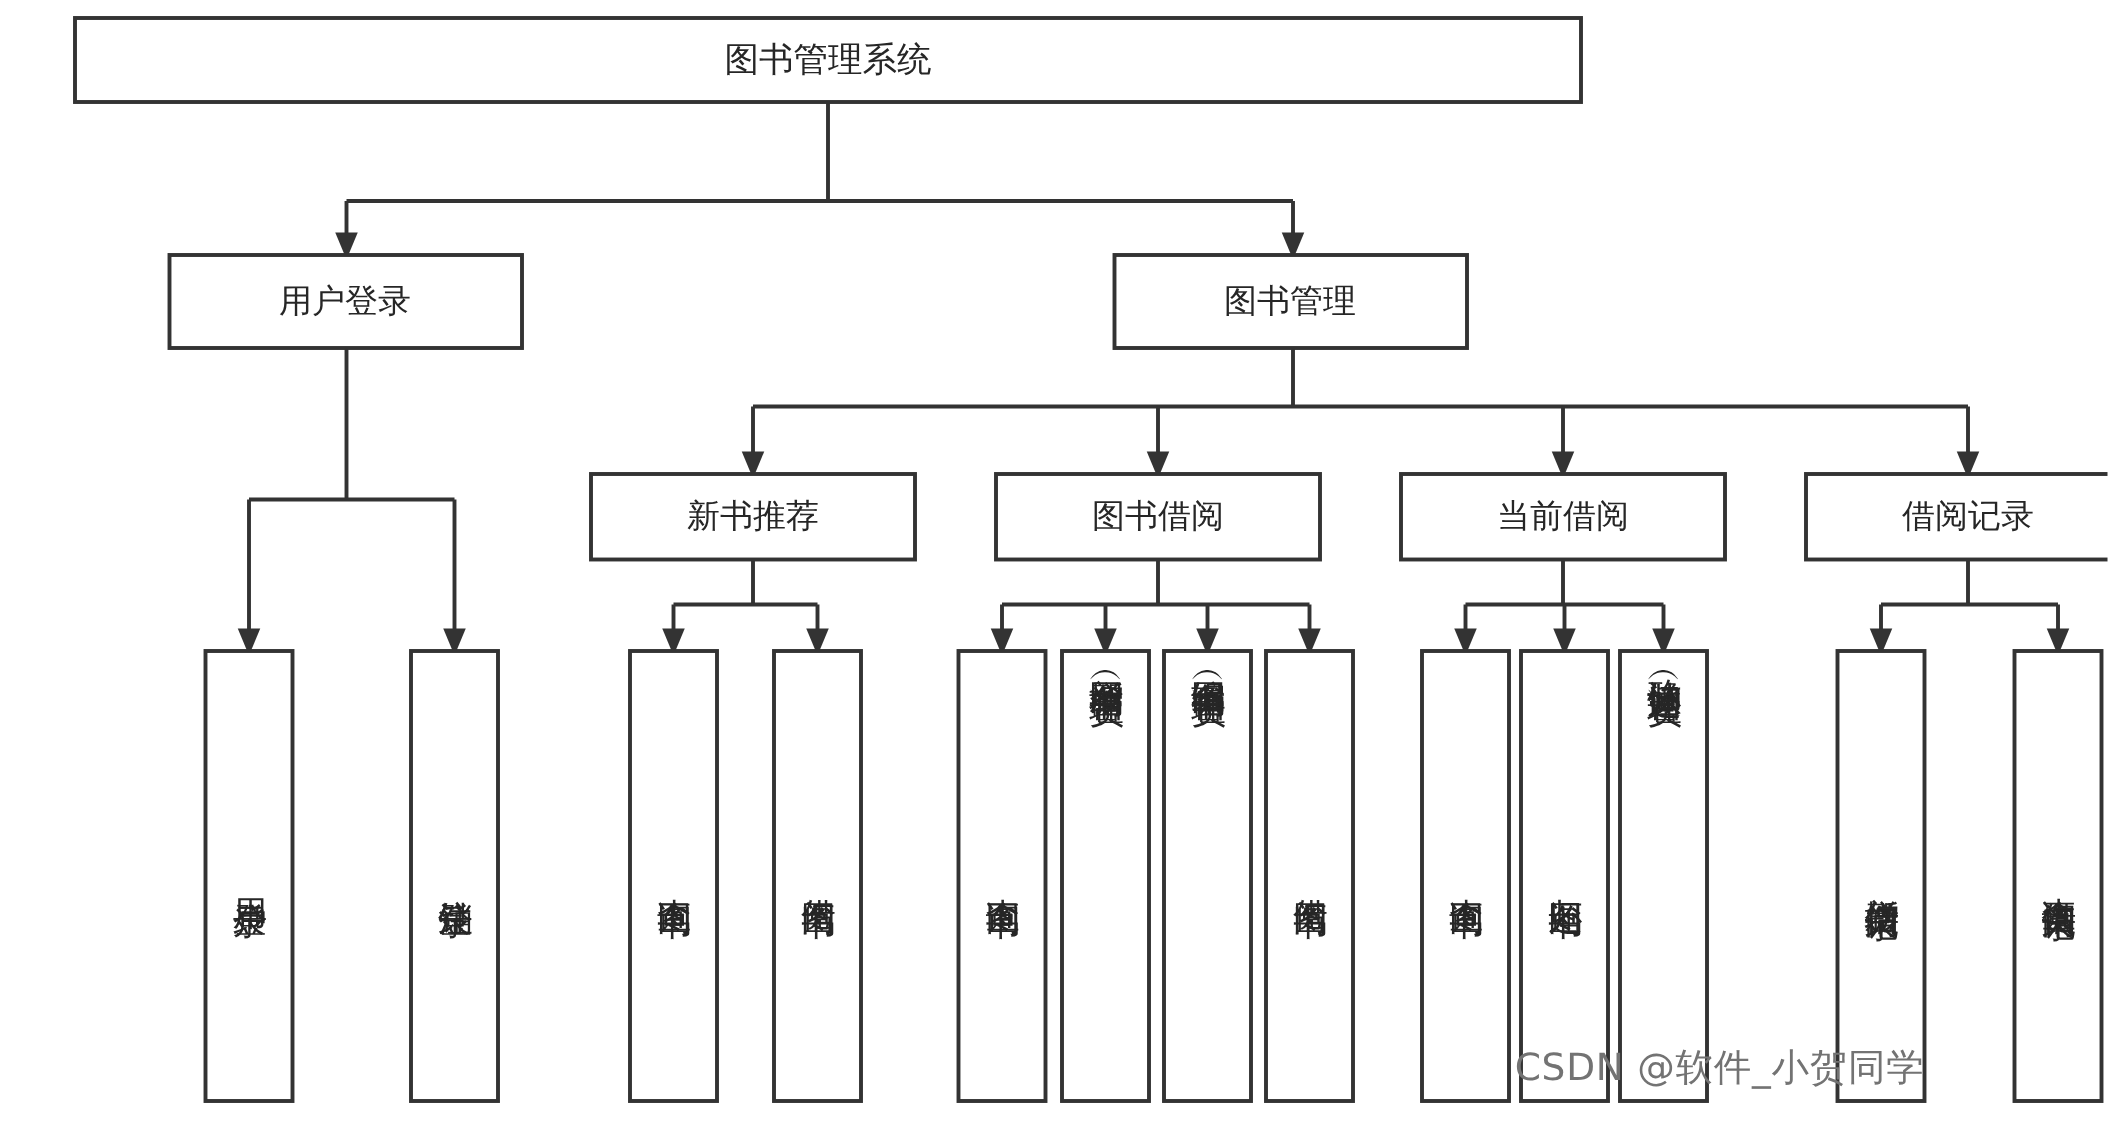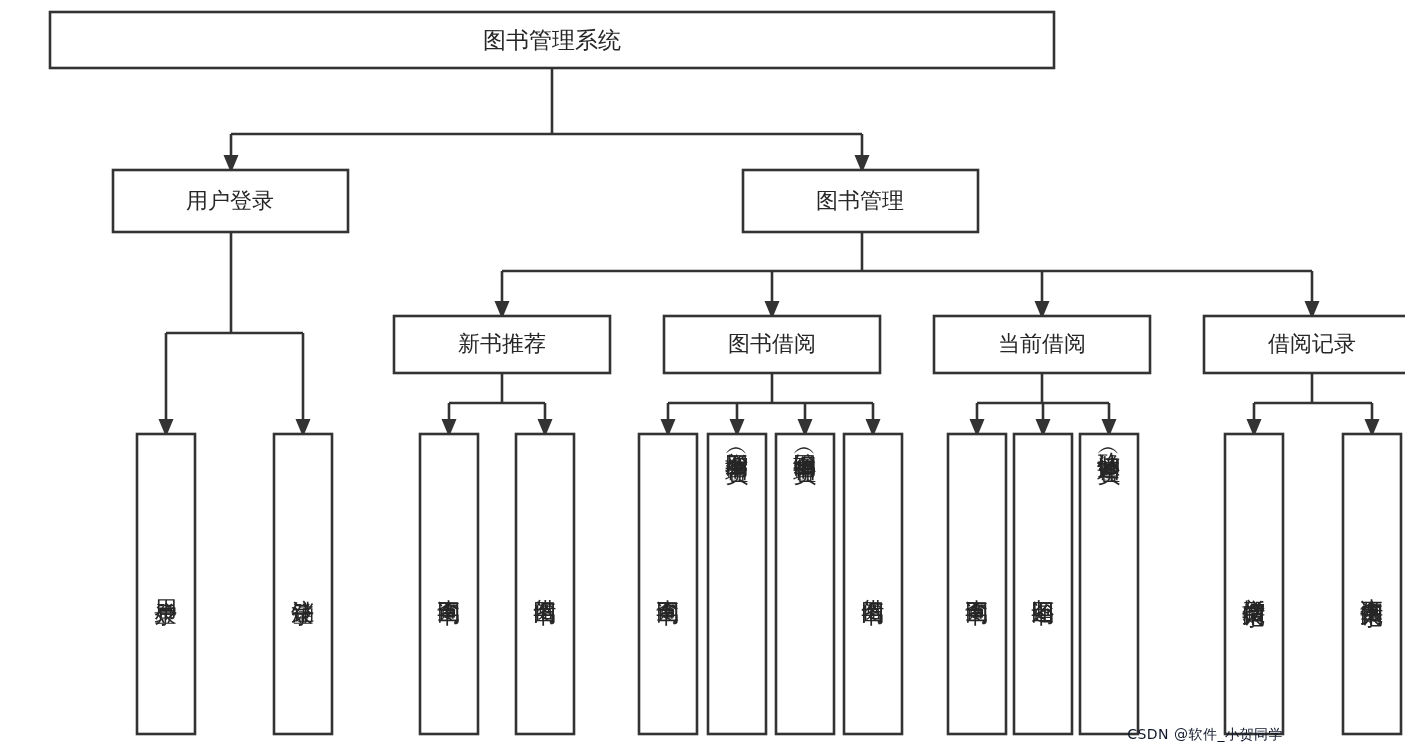--- a/index.html
+++ b/index.html
@@ -67,24 +67,24 @@
     font-size: 23px;
     line-height: 1.06;
     color: #262626;
     letter-spacing: 1.5px;
     white-space: nowrap;
     text-align: center;
   }
   .watermark {
     position: absolute;
     right: 12px;
-    bottom: 3px;
-    font-family: "DejaVu Sans", "Liberation Sans", sans-serif;
-    font-size: 14px;
-    color: #0f172a;
+    bottom: 19px;
+    font-family: "DejaVu Sans", "Liberation Sans", sans-serif;
+    font-size: 25px;
+    color: #737373;
     letter-spacing: 0.5px;
     white-space: nowrap;
   }
 </style>
 </head>
 <body>
 
 <div id="diagram-root">
 
   <svg class="diagram-canvas" viewBox="0 0 1405 747" xmlns="http://www.w3.org/2000/svg">

